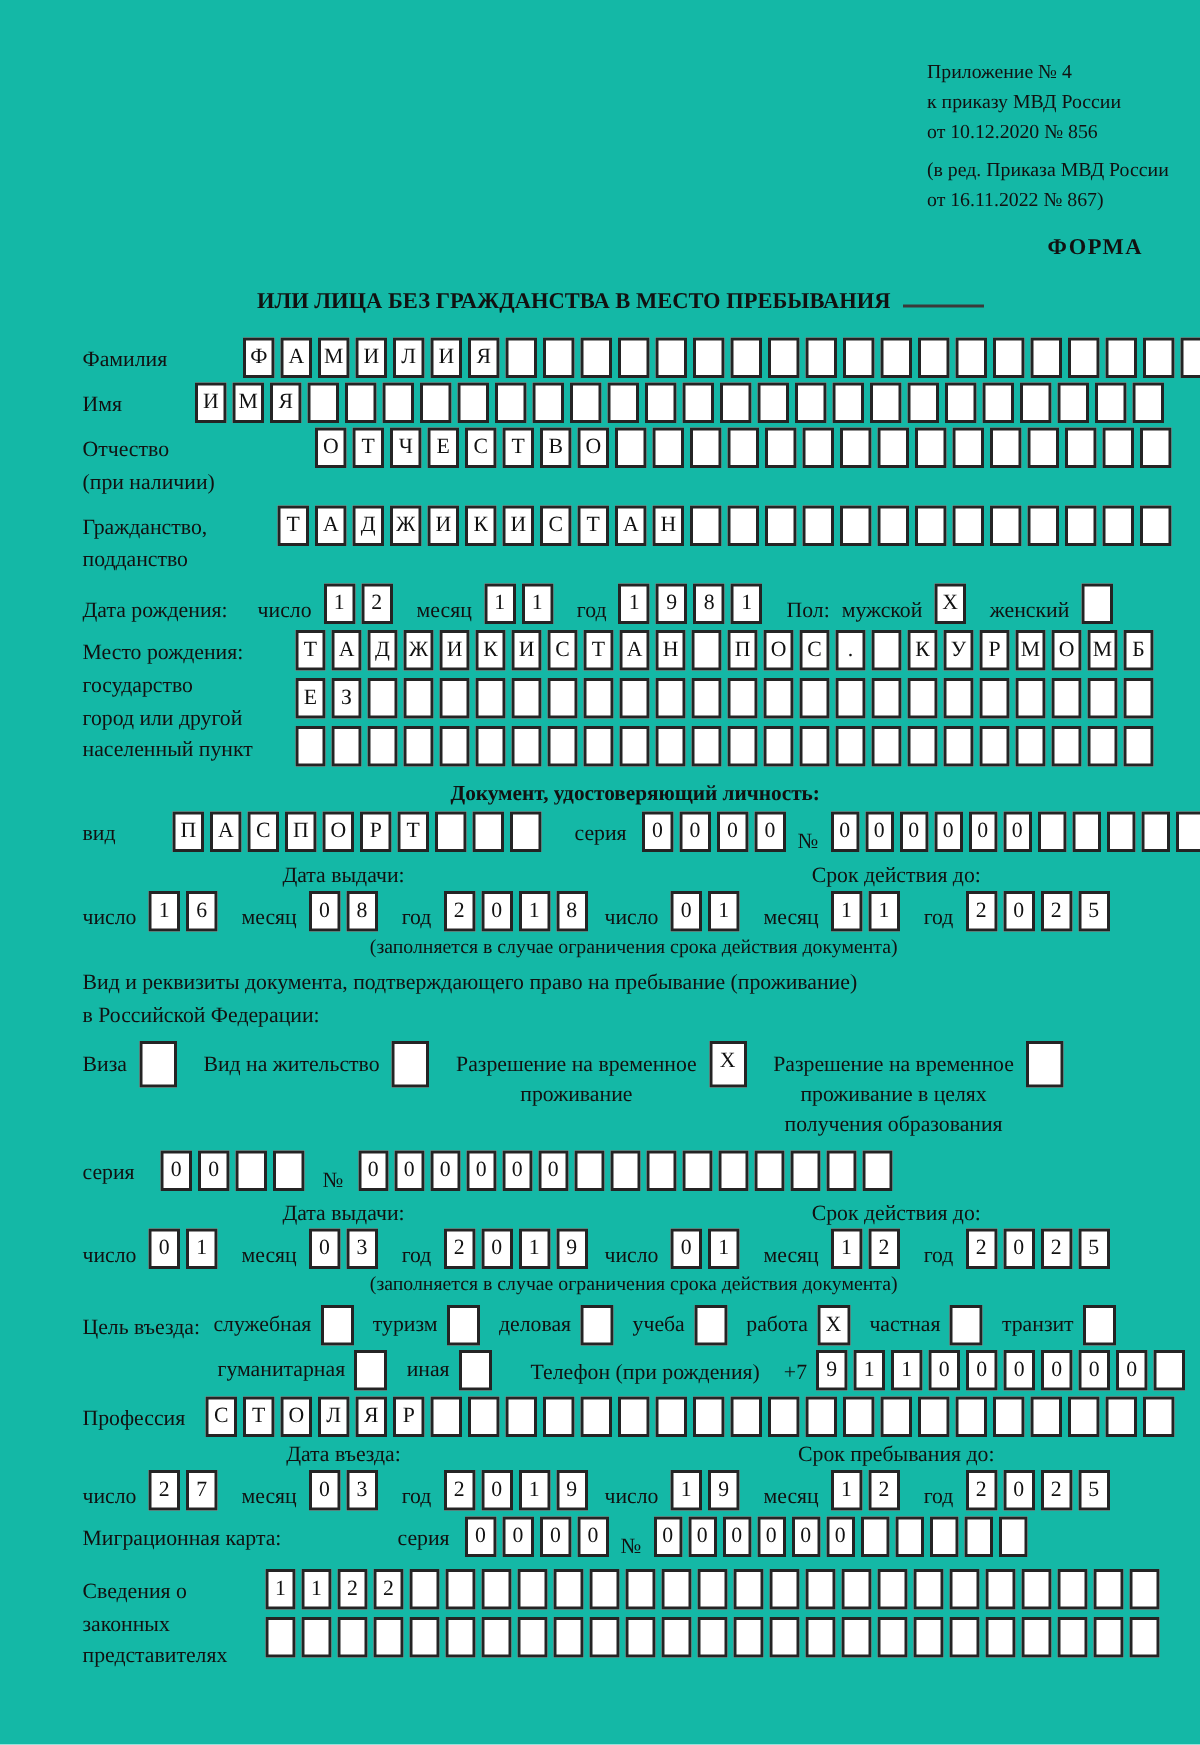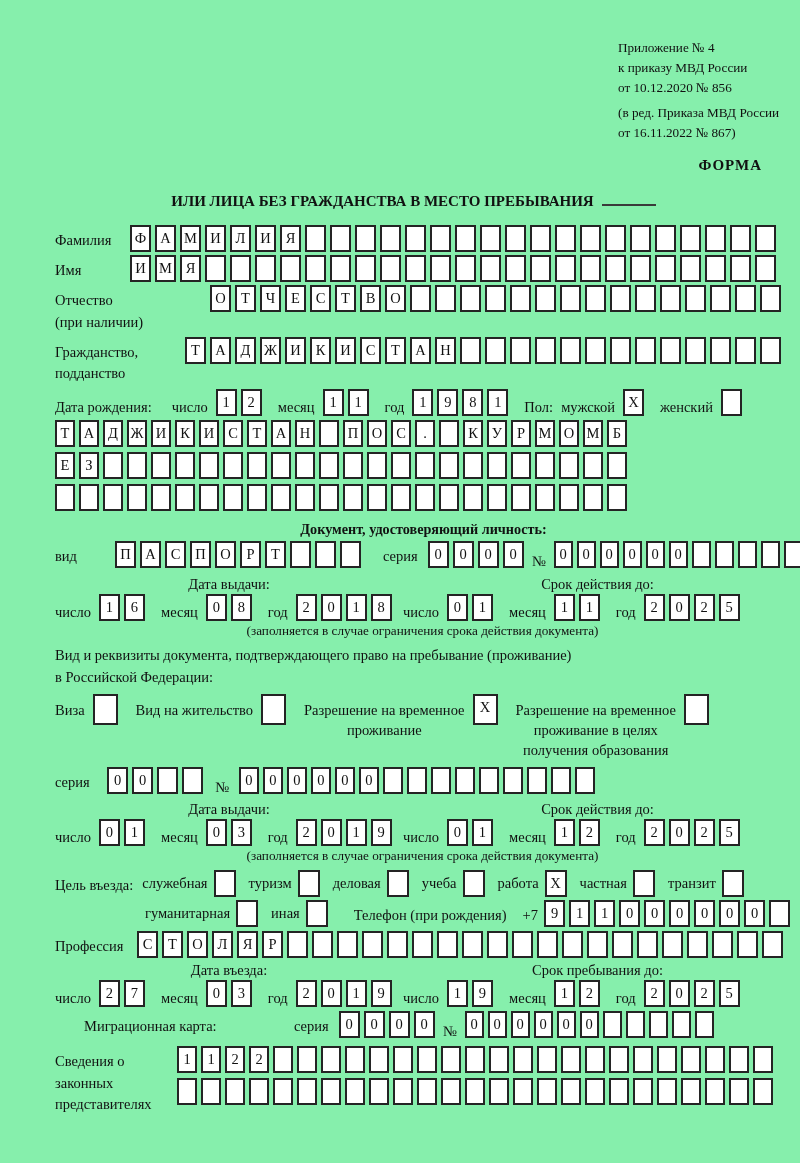--- a/index.html
+++ b/index.html
@@ -1,30 +1,30 @@
 <!DOCTYPE html>
 <html><head>
 <meta charset="utf-8">
 <style>
   * { box-sizing: border-box; }
   html,body { margin:0; padding:0; background:#ffffff; }
   .page {
     width:800px; height:1163px; overflow:hidden; position:relative;
     font-family:"Liberation Serif", serif; color:#111; font-size:14.5px;
-    padding:38px 8px 0 55px; background:#86efac;
+    padding:38px 8px 0 55px; background:#14b8a6;
   }
   .ref-block { margin-left:563px; font-size:13.2px; line-height:1.42; }
   .ref-gap { height:6px; }
   .form-label { text-align:right; padding-right:30px; font-weight:bold; font-size:15px; margin-top:14px; letter-spacing:1px; }
   .title { text-align:center; font-weight:bold; font-size:15px; margin-top:16px; line-height:1.55; margin-left:-20px; }
   .blank-line { display:inline-block; width:54px; border-bottom:2.5px solid #3a3a3a; height:13px; margin-left:8px; }
   .sec-heading { font-weight:bold; font-size:14.1px; margin-top:20px; padding-left:8px; letter-spacing:0.2px; }
 
   .frow { display:flex; align-items:flex-start; margin-top:3px; }
-  .mt12 { margin-top:12px; } .mt4 { margin-top:4px; } .mt6 { margin-top:6px; }
+  .mt12 { margin-top:12px;gap:32px; } .mt4 { margin-top:4px; } .mt6 { margin-top:6px; }
   .flabel { flex:0 0 auto; padding-top:5px; line-height:1.42; }
   .w75 { width:75px; } .w155 { width:155px; } .w130 { width:130px; } .w142 { width:142px; } .w82 { width:82px; } .w122 { width:122px; }
 
   .cells { display:inline-flex; flex-wrap:nowrap; }
   .cell {
     width:21px; height:27px; border:2px solid #242424; margin-right:4px;
     text-align:center; font-size:14.5px; line-height:23px; flex:0 0 auto; background:#fff;
   }
   .sm .cell { width:19px; margin-right:4px; }
   .md .cell { width:20px; }
@@ -237,20 +237,26 @@
           <span class="cell">X</span>
         </span>
       <span class="dlab">женский</span>
       <span class="cells">
           <span class="cell"></span>
         </span>
     </div>
   </div>
 
   <div class="frow mt4">
+    <div class="flabel w142">
+      <div class="lblline">Место рождения:</div>
+      <div class="lblline">государство</div>
+      <div class="lblline">город или другой</div>
+      <div class="lblline">населенный пункт</div>
+    </div>
     <div class="stack">
       <div class="cells md">
           <span class="cell">Т</span>
           <span class="cell">А</span>
           <span class="cell">Д</span>
           <span class="cell">Ж</span>
           <span class="cell">И</span>
           <span class="cell">К</span>
           <span class="cell">И</span>
           <span class="cell">С</span>
@@ -671,21 +677,21 @@
       <span class="cells">
           <span class="cell">2</span>
           <span class="cell">0</span>
           <span class="cell">2</span>
           <span class="cell">5</span>
         </span>
     </div>
   </div>
 
   <div class="frow mt4">
-    <div class="flabel" style="width:170px;margin-left:29px;">Миграционная карта:</div>
+    <div class="flabel" style="width:170px;">Миграционная карта:</div>
     <div class="gap40"></div>
     <div class="flabel" style="margin-right:10px;">серия</div>
     <div class="cells">
         <span class="cell">0</span>
         <span class="cell">0</span>
         <span class="cell">0</span>
         <span class="cell">0</span>
       </div>
     <div class="flabel" style="margin:5px 8px 0 4px;">№</div>
     <div class="cells sm">

